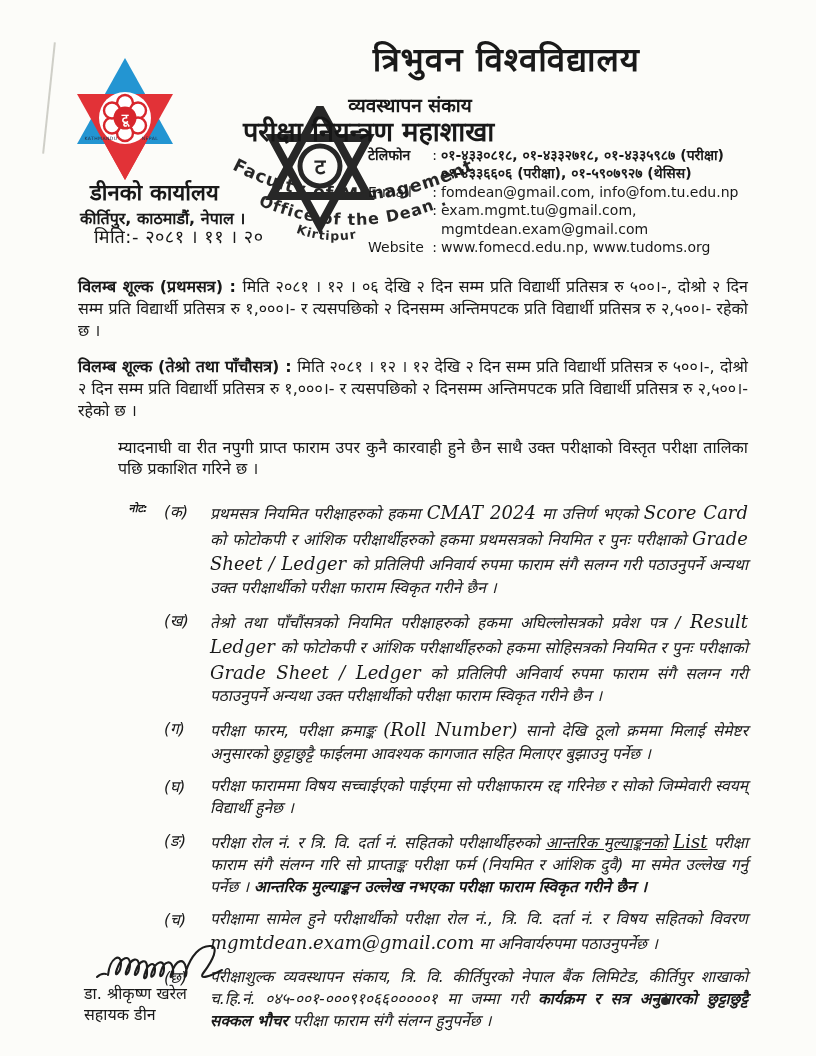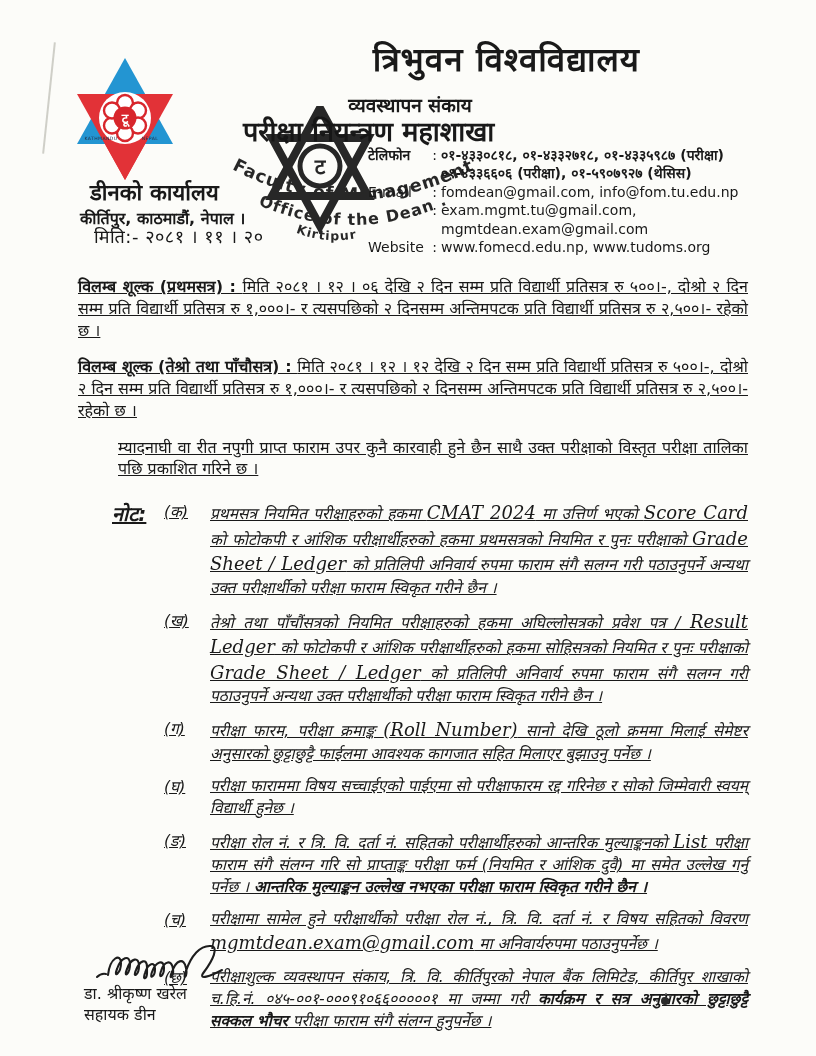--- a/index.html
+++ b/index.html
@@ -23,25 +23,25 @@
   .c-row { display:flex; }
   .c-label { width:60px; flex:none; }
   .c-colon { width:13px; flex:none; text-align:center; }
   .c-val { flex:1; }
   .np-bold { font-weight:700; }
   .office { position:absolute; left:80px; top:178px; font-weight:700; line-height:1.35; }
   .office .o1 { font-size:22px; padding-left:10px; }
   .office .o2 { font-size:16px; }
   .date-line { position:absolute; left:94px; top:224px; font-size:18px; letter-spacing:.5px;text-align:center; }
   
-  .content { position:absolute; left:78px; top:276px; width:670px;text-decoration:underline; }
+  .content { position:absolute; left:78px; top:276px; width:670px; }
   .para { font-size:16px; line-height:1.36; text-align:justify; margin-bottom:15px; }
   .para:nth-child(3) { margin-bottom:20px;margin-left:40px; }
   .notes { display:flex; padding-left:34px; }
-  .notes-label { width:52px; flex:none; font-weight:700; font-style:italic; font-size:20px; }
+  .notes-label { width:52px; flex:none; font-weight:700; font-style:italic; font-size:11px;text-align:center; }
   .note-items { flex:1; }
   .note-item { display:flex; margin-bottom:10px; }
   .note-marker { width:46px; flex:none; font-style:italic; font-size:15.5px; }
   .note-text { flex:1; font-style:italic; font-size:15.5px; line-height:1.42; text-align:justify; }
   .seg-b { font-weight:700; }
   .seg-u { text-decoration:underline; }
   .seg-lat { font-family:"DejaVu Serif", serif; font-style:italic; font-size:18px; }
   
   .sig-block { position:absolute; left:84px; top:942px; }
   .sig-svg { display:block; margin-left:10px; }

